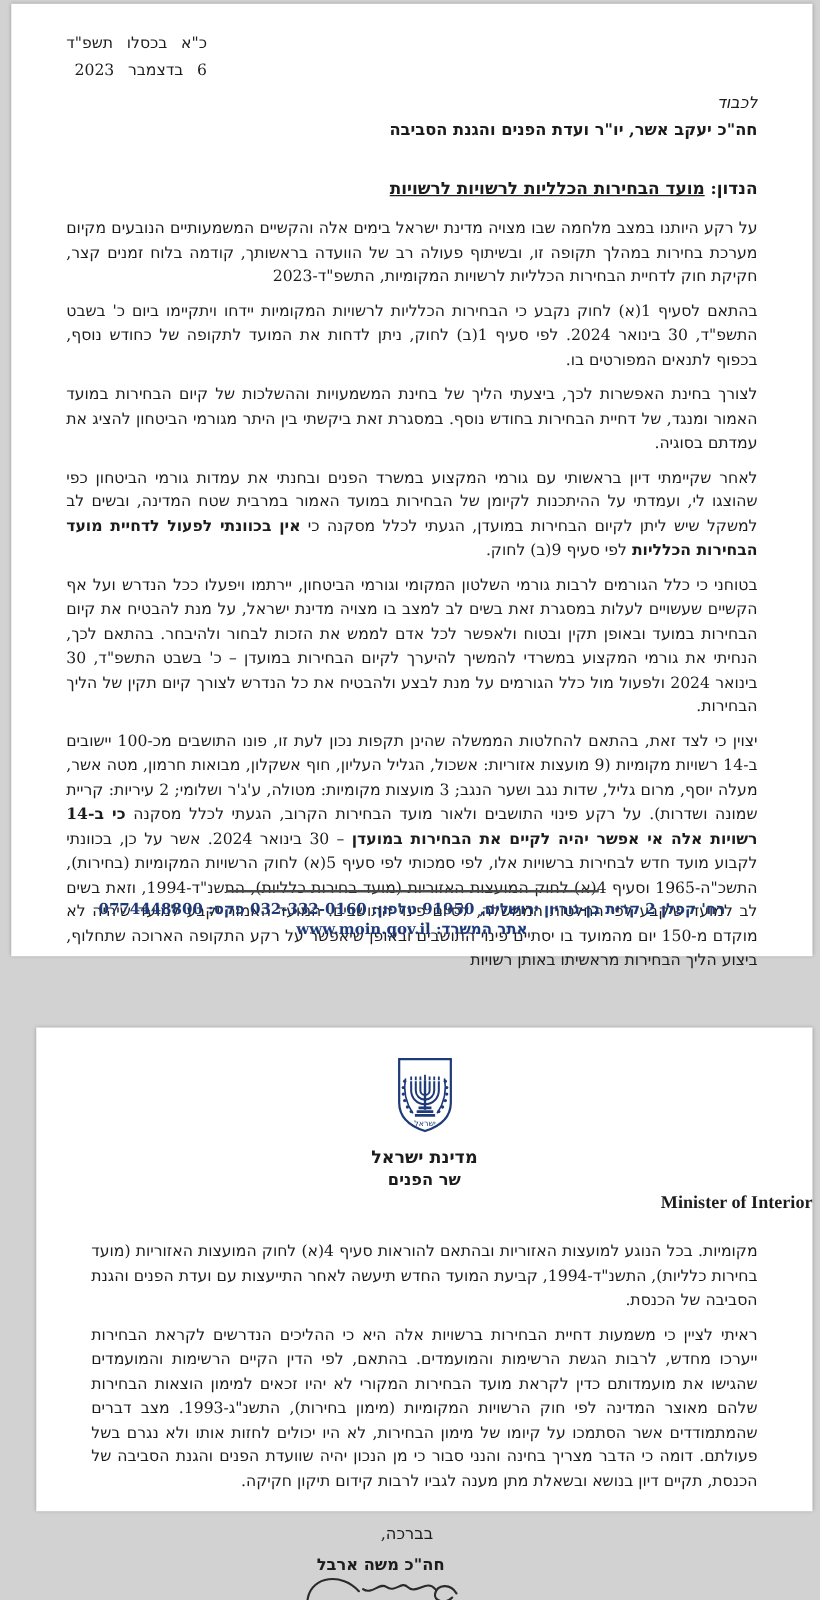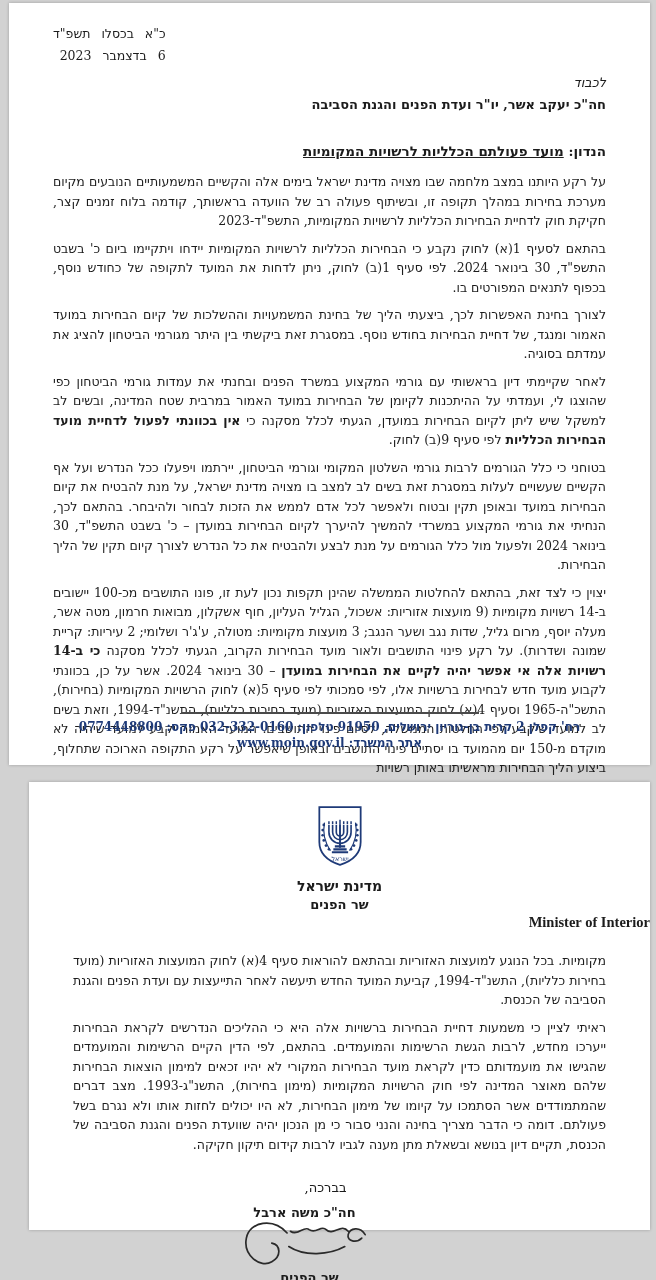--- a/index.html
+++ b/index.html
@@ -9,21 +9,21 @@
     font-family:"DejaVu Serif","DejaVu Sans",serif;
     color:#1c1c1c;
   }
   .screen{position:relative;width:656px;height:1280px;overflow:hidden;background:#d2d2d2;}
   .page{
     position:absolute;left:9px;right:6px;background:#fff;
     box-shadow:0 0 3px rgba(0,0,0,.25);
     direction:rtl;
   }
   .page-1{top:3px;height:762px;}
-  .page-2{top:782px;height:448px;margin-left:20px;}
+  .page-2{top:822px;height:387px;margin-left:20px;}
 
   
   .date-block{
     position:absolute;left:44px;top:20px;
     font-size:12.5px;line-height:22px;
     word-spacing:7px;text-align:right;white-space:nowrap;
   }
   .p1-content{padding:0 44px;}
   .spacer-top{height:72px;}
   .salutation{font-size:13px;font-style:italic;}
@@ -73,21 +73,21 @@
     <div class="date-block">
       <div>כ"א בכסלו תשפ"ד</div>
       <div>6 בדצמבר 2023</div>
     </div>
 
     <div class="p1-content">
       <div class="spacer-top"></div>
       <div class="salutation">לכבוד</div>
       <div class="recipient-name">חה"כ יעקב אשר, יו"ר ועדת הפנים והגנת הסביבה</div>
 
-      <div class="subject"><span class="b">הנדון: </span><span class="b u">מועד פעולתם הכלליות לרשויות המקומיות</span></div>
+      <div class="subject"><span class="b">הנדון: </span><span class="b u">מועד הבחירות הכלליות לרשויות לרשויות</span></div>
 
       <div class="body-text">
           <p class="body-para"><span>על רקע היותנו במצב מלחמה שבו מצויה מדינת ישראל בימים אלה והקשיים המשמעותיים הנובעים מקיום מערכת בחירות במהלך תקופה זו, ובשיתוף פעולה רב של הוועדה בראשותך, קודמה בלוח זמנים קצר, חקיקת חוק לדחיית הבחירות הכלליות לרשויות המקומיות, התשפ"ד-2023</span></p>
           <p class="body-para"><span>בהתאם לסעיף 1(א) לחוק נקבע כי הבחירות הכלליות לרשויות המקומיות יידחו ויתקיימו ביום כ' בשבט התשפ"ד, 30 בינואר 2024. לפי סעיף 1(ב) לחוק, ניתן לדחות את המועד לתקופה של כחודש נוסף, בכפוף לתנאים המפורטים בו.</span></p>
           <p class="body-para"><span>לצורך בחינת האפשרות לכך, ביצעתי הליך של בחינת המשמעויות וההשלכות של קיום הבחירות במועד האמור ומנגד, של דחיית הבחירות בחודש נוסף. במסגרת זאת ביקשתי בין היתר מגורמי הביטחון להציג את עמדתם בסוגיה.</span></p>
           <p class="body-para"><span>לאחר שקיימתי דיון בראשותי עם גורמי המקצוע במשרד הפנים ובחנתי את עמדות גורמי הביטחון כפי שהוצגו לי, ועמדתי על ההיתכנות לקיומן של הבחירות במועד האמור במרבית שטח המדינה, ובשים לב למשקל שיש ליתן לקיום הבחירות במועדן, הגעתי לכלל מסקנה כי </span><span class="b">אין בכוונתי לפעול לדחיית מועד הבחירות הכלליות</span><span> לפי סעיף 9(ב) לחוק.</span></p>
           <p class="body-para"><span>בטוחני כי כלל הגורמים לרבות גורמי השלטון המקומי וגורמי הביטחון, יירתמו ויפעלו ככל הנדרש ועל אף הקשיים שעשויים לעלות במסגרת זאת בשים לב למצב בו מצויה מדינת ישראל, על מנת להבטיח את קיום הבחירות במועד ובאופן תקין ובטוח ולאפשר לכל אדם לממש את הזכות לבחור ולהיבחר. בהתאם לכך, הנחיתי את גורמי המקצוע במשרדי להמשיך להיערך לקיום הבחירות במועדן – כ' בשבט התשפ"ד, 30 בינואר 2024 ולפעול מול כלל הגורמים על מנת לבצע ולהבטיח את כל הנדרש לצורך קיום תקין של הליך הבחירות.</span></p>
           <p class="body-para"><span>יצוין כי לצד זאת, בהתאם להחלטות הממשלה שהינן תקפות נכון לעת זו, פונו התושבים מכ-100 יישובים ב-14 רשויות מקומיות (9 מועצות אזוריות: אשכול, הגליל העליון, חוף אשקלון, מבואות חרמון, מטה אשר, מעלה יוסף, מרום גליל, שדות נגב ושער הנגב; 3 מועצות מקומיות: מטולה, ע'ג'ר ושלומי; 2 עיריות: קריית שמונה ושדרות). על רקע פינוי התושבים ולאור מועד הבחירות הקרוב, הגעתי לכלל מסקנה </span><span class="b">כי ב-14 רשויות אלה אי אפשר יהיה לקיים את הבחירות במועדן</span><span> – 30 בינואר 2024. אשר על כן, בכוונתי לקבוע מועד חדש לבחירות ברשויות אלו, לפי סמכותי לפי סעיף 5(א) לחוק הרשויות המקומיות (בחירות), התשכ"ה-1965 וסעיף 4(א) לחוק המועצות האזוריות (מועד בחירות כלליות), התשנ"ד-1994, וזאת בשים לב למועד שיקבע לפי החלטות הממשלה, לסיום פינוי התושבים. המועד האמור יקבע למועד שיהיה לא מוקדם מ-150 יום מהמועד בו יסתיים פינוי התושבים ובאופן שיאפשר על רקע התקופה הארוכה שתחלוף, ביצוע הליך הבחירות מראשיתו באותן רשויות</span></p>
         </div>
     </div>

